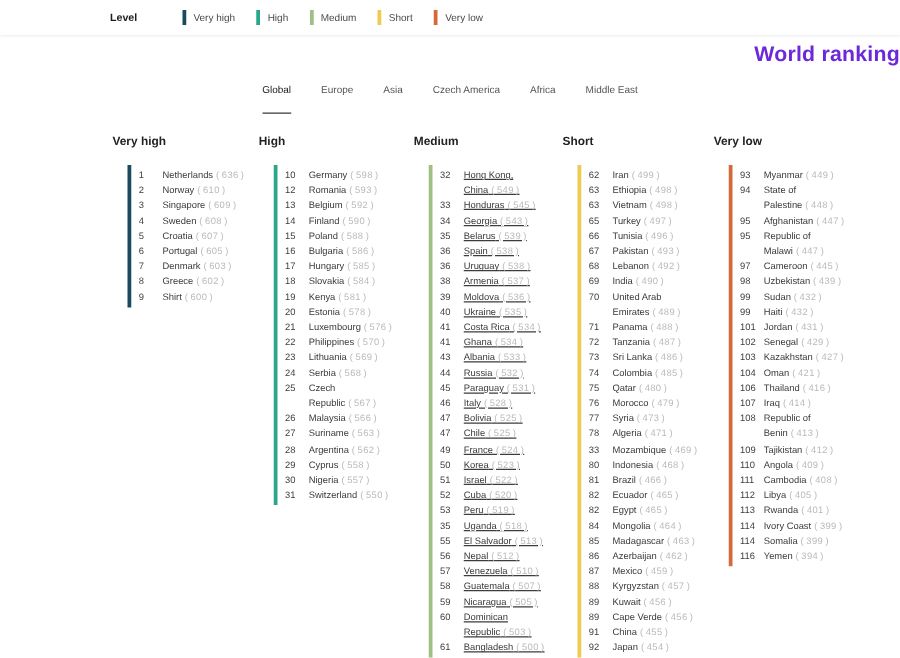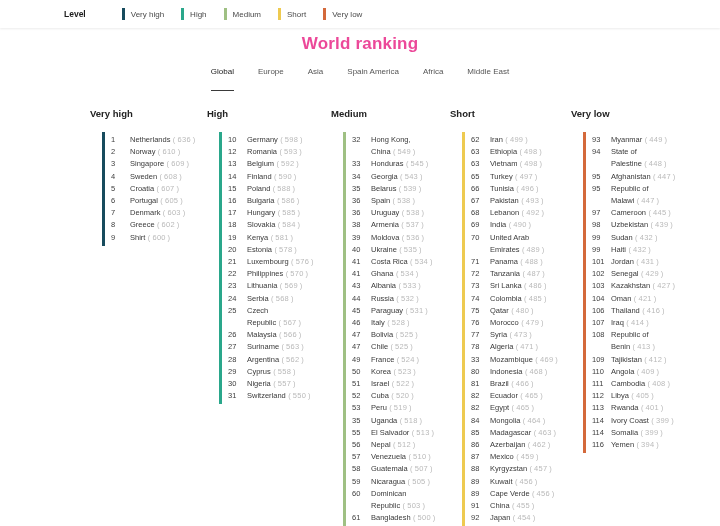--- a/index.html
+++ b/index.html
@@ -5,33 +5,33 @@
   html,body { margin:0; padding:0; }
   body {
     width:720px; height:526px; overflow:hidden;
     background:#ffffff; color:#3d3d3d;
     font-family:"Liberation Sans", sans-serif;
     position:relative;
   }
   
   .legend-bar {
     height:28px; display:flex; align-items:center;
-    padding-left:64px; background:#fff;
+    padding-left:88px; background:#fff;
     box-shadow:0 1px 2px rgba(0,0,0,.08);
     position:relative; z-index:2;
   }
   .legend-title { font-size:8.5px; font-weight:bold; color:#1c1c1c; margin-right:36px; }
   .legend-items { display:flex; align-items:center; gap:17px; }
   .legend-item { display:flex; align-items:center; gap:6px; font-size:8px; color:#4a4a4a; }
   .tick { width:3px; height:12px; flex:none; }
   
   h1 {
-    margin:6px 0 0; text-align:center;
+    margin:6px 0 0; text-align:right;
     font-size:17px; line-height:20px; font-weight:bold;
-    color:#ec4899; letter-spacing:.2px;
+    color:#6d28d9; letter-spacing:.2px;
   }
   .tabs { display:flex; justify-content:center; gap:24px; margin-top:13px; font-size:8px; color:#555; }
   .tab { padding-bottom:14px; cursor:pointer; border-bottom:1.5px solid transparent; }
   .tab.active { color:#1b1b1b; border-bottom-color:#3a3a3a; }
   
   .columns { display:flex; gap:11px; padding-left:90px; margin-top:17px; align-items:flex-start; }
   .col:nth-child(1){ width:106px; }
   .col:nth-child(2){ width:113px; }
   .col:nth-child(3){ width:108px; }
   .col:nth-child(4){ width:110px; }
@@ -40,21 +40,21 @@
   .col ul {
     list-style:none; margin:13px 0 0 12px; padding:2px 0;
     border-left:3px solid #ccc;
   }
   .row { display:flex; padding-left:6px; font-size:7.5px; line-height:12.2px; }
   .rank { width:19px; flex:none; color:#3d3d3d; }
   .entry { flex:1; }
   .country { color:#3a3a3a; }
   .score { color:#b9b9b9; letter-spacing:.3px; white-space:nowrap; }
   .col:nth-child(2) .entry { max-width:65px; }
-  .col:nth-child(3) .entry { max-width:70px; }
+  .col:nth-child(3) .entry { max-width:70px;text-decoration:underline; }
   .col:nth-child(4) .entry { max-width:72px; }
   .col:nth-child(5) .entry { max-width:67px; }
 </style>
 </head>
 <body>
 
 <header class="legend-bar">
   <span class="legend-title">Level</span>
   <div class="legend-items" id="legend-items">
       <div class="legend-item">
@@ -79,21 +79,21 @@
       </div>
     </div>
 </header>
 
 <main>
   <h1>World ranking</h1>
   <nav class="tabs" id="tabs">
       <a class="tab active">Global</a>
       <a class="tab">Europe</a>
       <a class="tab">Asia</a>
-      <a class="tab">Spain America</a>
+      <a class="tab">Czech America</a>
       <a class="tab">Africa</a>
       <a class="tab">Middle East</a>
     </nav>
   <div class="columns" id="columns">
       <section class="col">
         <h2>Very high</h2>
         <ul style="border-left-color: rgb(23, 75, 93);">
           <li class="row">
             <span class="rank">1</span>
             <span class="entry"><span class="country">Netherlands</span><span class="score">&nbsp;( 636 )</span></span>

